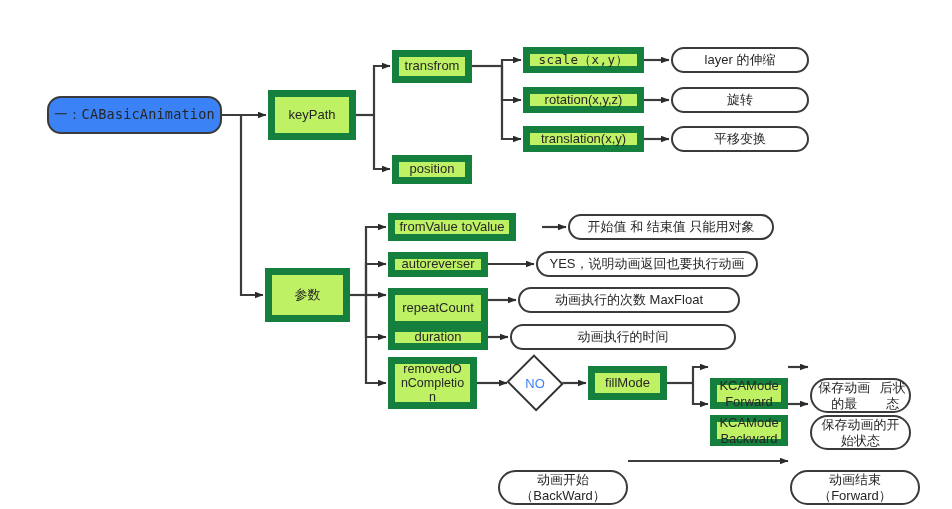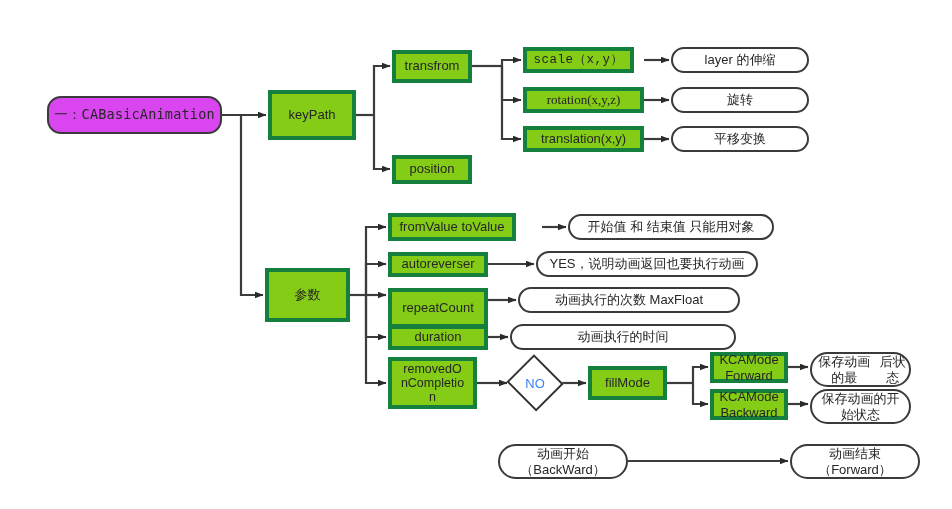--- a/index.html
+++ b/index.html
@@ -28,33 +28,33 @@
     box-sizing: border-box;
     display: flex;
     align-items: center;
     justify-content: center;
     text-align: center;
     color: #262626;
     line-height: 1.15;
     z-index: 2;
   }
   .rect {
-    background: #84cc16;
-    border: 4px solid #15803d;
+    background: #bef264;
+    border: 7px solid #15803d;
     font-size: 13px;
   }
   .term {
     background: #ffffff;
     border: 2px solid #3a3a3a;
     border-radius: 17px;
     font-size: 13px;
   }
   .term.tall { border-radius: 20px; }
   .start {
-    background: #d946ef;
+    background: #3b82f6;
     border: 2px solid #3a3a3a;
     border-radius: 14px;
     font-family: "DejaVu Sans Mono", monospace;
     font-size: 13.5px;
     letter-spacing: 0.2px;
   }
   .mono {
     font-family: "DejaVu Sans Mono", monospace;
     font-size: 12.5px;
     letter-spacing: 0.5px;
@@ -76,21 +76,21 @@
   }
   .diamond .dlabel {
     position: absolute;
     left: 0; top: 0; right: 0; bottom: 0;
     display: flex;
     align-items: center;
     justify-content: center;
     font-size: 13px;
     color: #3b82f6;
   }
-  .wrap2 { line-height: 1.2; }
+  .wrap2 { line-height: 1.2; margin-top: 26px; }
   .wrap3 { line-height: 1.12; font-size: 12.5px; }
 </style>
 </head>
 <body>
 
 <div id="canvas">
 
   <svg id="edges" viewBox="0 0 952 509" width="952" height="509">
     <defs>
       <marker id="ah" markerWidth="9" markerHeight="7" refX="8.5" refY="3.5" orient="auto" markerUnits="userSpaceOnUse">
@@ -151,25 +151,25 @@
   </div>
 
   <div class="node rect" style="left:392px; top:50px; width:80px; height:33px;">
     <span>transfrom</span>
   </div>
 
   <div class="node rect" style="left:392px; top:155px; width:80px; height:29px;">
     <span>position</span>
   </div>
 
-  <div class="node rect mono" style="left:523px; top:47px; width:111px; height:26px;font-family:Liberation Mono, monospace;">
+  <div class="node rect mono" style="left:523px; top:47px; width:121px; height:26px;">
     <span>scale（x,y）</span>
   </div>
 
-  <div class="node rect" style="left:523px; top:87px; width:121px; height:26px;font-family:Liberation Serif, serif;">
+  <div class="node rect" style="left:523px; top:87px; width:121px; height:26px;">
     <span>rotation(x,y,z)</span>
   </div>
 
   <div class="node rect" style="left:523px; top:126px; width:121px; height:26px;">
     <span>translation(x,y)</span>
   </div>
 
   <div class="node term" style="left:671px; top:47px; width:138px; height:26px;">
     <span>layer 的伸缩</span>
   </div>

